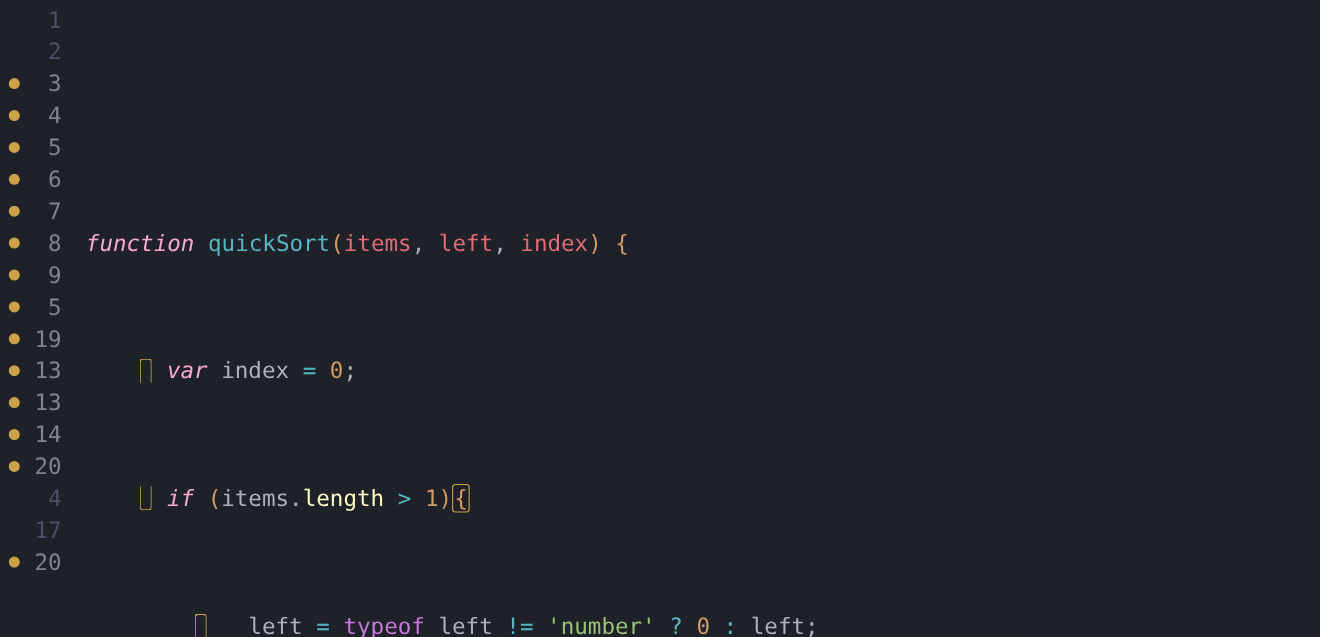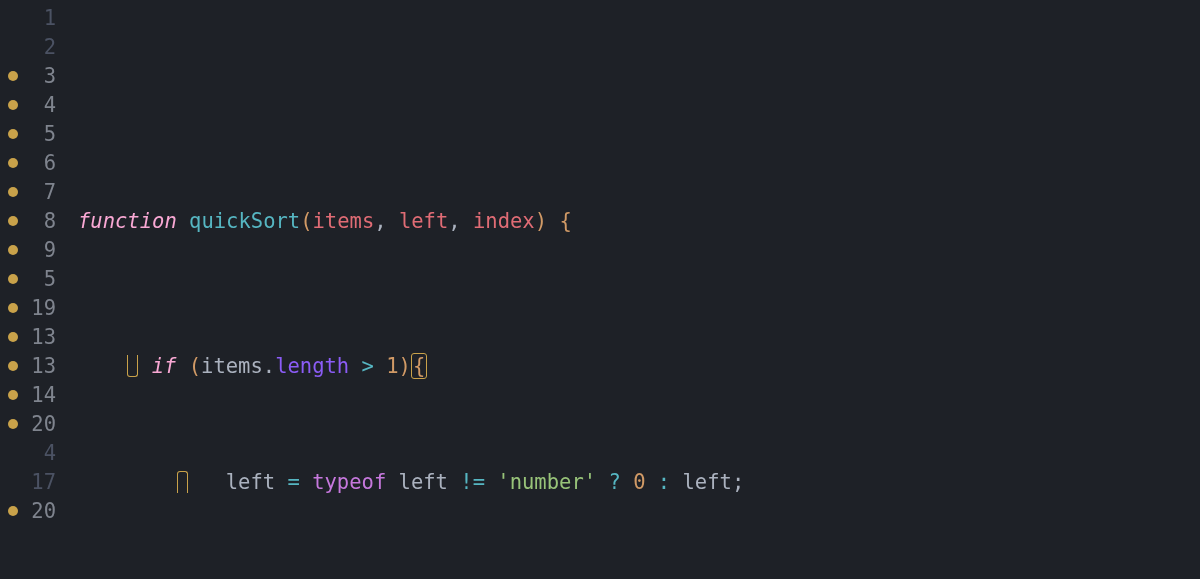--- a/index.html
+++ b/index.html
@@ -51,21 +51,21 @@
   }
   .code .c-row {
     height: 29px;
     display: block;
   }
   
   .tok-kw      { color: #f9a8d4; font-style: italic; }
   .tok-kw2     { color: #c678dd; }
   .tok-fn-decl { color: #56b6c2; margin-top: 38px; }
   .tok-var     { color: #e06c75; }
-  .tok-prop    { color: #8b5cf6; }
+  .tok-prop    { color: #fef9c3; }
   .tok-num     { color: #d19a66; }
   .tok-str     { color: #98c379; }
   .tok-op      { color: #56b6c2; }
   .tok-pb      { color: #d19a66; }
   .tok-punc    { color: #abb2bf; }
   .tok-ident   { color: #abb2bf; }
 
   
   .fold {
     display: inline-block;
@@ -109,20 +109,21 @@
     <div class="g-row"><span class="ln">17</span></div>
     <div class="g-row has-bp"><span class="bp"></span><span class="ln">20</span></div>
   </div>
 
   <div class="code">
     
     <span class="c-row"> </span>
     
     <span class="c-row"><span class="tok-kw">function</span> <span class="tok-fn-decl">quickSort</span><span class="tok-pb">(</span><span class="tok-var">items</span><span class="tok-punc">,</span> <span class="tok-var">left</span><span class="tok-punc">,</span> <span class="tok-var">index</span><span class="tok-pb">)</span> <span class="tok-pb">{</span></span>
     
+    <span class="c-row">    <span class="fold top"></span> <span class="tok-kw">var</span> <span class="tok-ident">index</span> <span class="tok-op">=</span> <span class="tok-num">0</span><span class="tok-punc">;</span></span>
     
     <span class="c-row">    <span class="fold bot"></span> <span class="tok-kw">if</span> <span class="tok-pb">(</span><span class="tok-ident">items</span><span class="tok-punc">.</span><span class="tok-prop">length</span> <span class="tok-op">&gt;</span> <span class="tok-num">1</span><span class="tok-pb">)</span><span class="hlbox"><span class="tok-pb">{</span></span></span>
     
     <span class="c-row">        <span class="fold top"></span>   <span class="tok-ident">left</span> <span class="tok-op">=</span> <span class="tok-kw2">typeof</span> <span class="tok-ident">left</span> <span class="tok-op">!=</span> <span class="tok-str">'number'</span> <span class="tok-op">?</span> <span class="tok-num">0</span> <span class="tok-op">:</span> <span class="tok-ident">left</span><span class="tok-punc">;</span></span>
     
     
     
     
     
     

